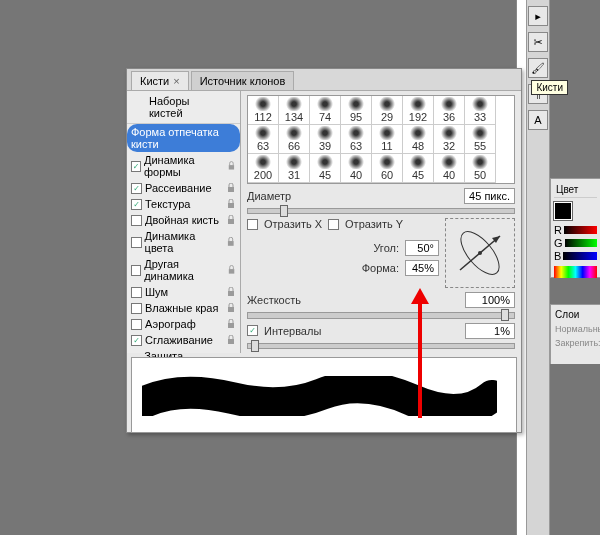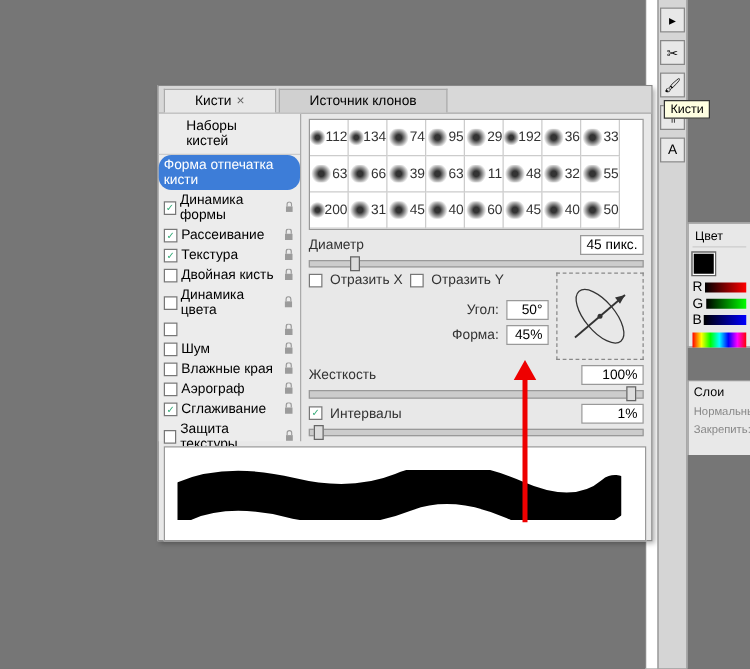--- a/index.html
+++ b/index.html
@@ -1,32 +1,32 @@
 <!DOCTYPE html>
 <html><head>
 <meta charset="utf-8">
 <style>
 * { box-sizing: border-box; margin: 0; padding: 0; font-family: Tahoma, sans-serif; font-size: 11px; }
 body { background: #767676; width: 600px; height: 535px; position: relative; overflow: hidden; }
 .panel { position: absolute; background: #e8e8e8; border: 1px solid #888; box-shadow: 2px 2px 4px rgba(0,0,0,.3); }
 .brush-panel { left: 126px; top: 68px; width: 396px; height: 365px; }
 .tabs { display: flex; background: #d8d8d8; border-bottom: 1px solid #aaa; padding: 2px 4px 0; }
-.tab { padding: 3px 24px; background: #e8e8e8; border: 1px solid #aaa; border-bottom: none; margin-right: 2px; cursor: pointer; position: relative; }
+.tab { padding: 3px 8px; background: #e8e8e8; border: 1px solid #aaa; border-bottom: none; margin-right: 2px; cursor: pointer; position: relative; }
 .tab.inactive { background: #d0d0d0; }
 .tab .x { margin-left: 4px; color: #666; }
 .panel-body { display: flex; height: 262px; }
 .sidebar { width: 114px; border-right: 1px solid #aaa; background: #ececec; }
 .sidebar-header { padding: 4px 22px; border-bottom: 1px solid #ccc; cursor: pointer; }
 .sidebar-item { display: flex; align-items: center; padding: 2px 4px; gap: 3px; cursor: pointer; border-radius: 10px; }
 .sidebar-item.sel { background: #3d7dd8; color: #fff; }
 .chk { width: 11px; height: 11px; border: 1px solid #777; background: #fff; display: inline-flex; align-items: center; justify-content: center; font-size: 8px; color: #3a7; }
 .lock { width: 10px; height: 10px; margin-left: auto; opacity: .6; }
 .main { flex: 1; padding: 4px 6px; display: flex; flex-direction: column; gap: 4px; }
 .brush-grid { display: grid; grid-template-columns: repeat(8, 31px); border: 1px solid #999; background: #fff; max-height: 90px; overflow: hidden; }
-.brush-cell { height: 29px; border-right: 1px solid #ccc; border-bottom: 1px solid #ccc; display: flex; flex-direction: row; align-items: center; justify-content: center; font-size: 9px; color: #333; }
+.brush-cell { height: 29px; border-right: 1px solid #ccc; border-bottom: 1px solid #ccc; display: flex; flex-direction: column; align-items: center; justify-content: center; font-size: 9px; color: #333; }
 .brush-cell .thumb { width: 18px; height: 14px; background: radial-gradient(circle, #333 20%, transparent 70%); }
 .row { display: flex; align-items: center; gap: 6px; }
 .label { color: #333; }
 .value-box { border: 1px solid #999; background: #fff; padding: 1px 4px; min-width: 50px; text-align: right; }
 .slider { flex: 1; height: 4px; background: #ccc; border: 1px solid #999; position: relative; }
 .slider .knob { position: absolute; top: -4px; width: 8px; height: 12px; background: #ddd; border: 1px solid #666; }
 .angle-box { width: 70px; height: 70px; border: 1px dashed #888; display: flex; align-items: center; justify-content: center; position: relative; }
 .angle-box svg { width: 60px; height: 60px; }
 .preview { margin: 4px; height: 76px; background: #fff; border: 1px solid #999; position: relative; overflow: hidden; }
 .stroke { position: absolute; left: 10px; top: 18px; width: 355px; height: 40px; }
@@ -96,20 +96,21 @@
           <div class="sidebar-item">
             <span class="chk"></span>
             <span>Динамика цвета</span>
             <svg class="lock" viewBox="0 0 10 10">
               <rect x="2" y="4" width="6" height="5" fill="#666"></rect>
               <path d="M3,4 V2 a2,2 0 0,1 4,0 V4" fill="none" stroke="#666"></path>
             </svg>
           </div>
           <div class="sidebar-item">
             <span class="chk"></span>
+            <span>Другая динамика</span>
             <svg class="lock" viewBox="0 0 10 10">
               <rect x="2" y="4" width="6" height="5" fill="#666"></rect>
               <path d="M3,4 V2 a2,2 0 0,1 4,0 V4" fill="none" stroke="#666"></path>
             </svg>
           </div>
           <div class="sidebar-item">
             <span class="chk"></span>
             <span>Шум</span>
             <svg class="lock" viewBox="0 0 10 10">
               <rect x="2" y="4" width="6" height="5" fill="#666"></rect>

